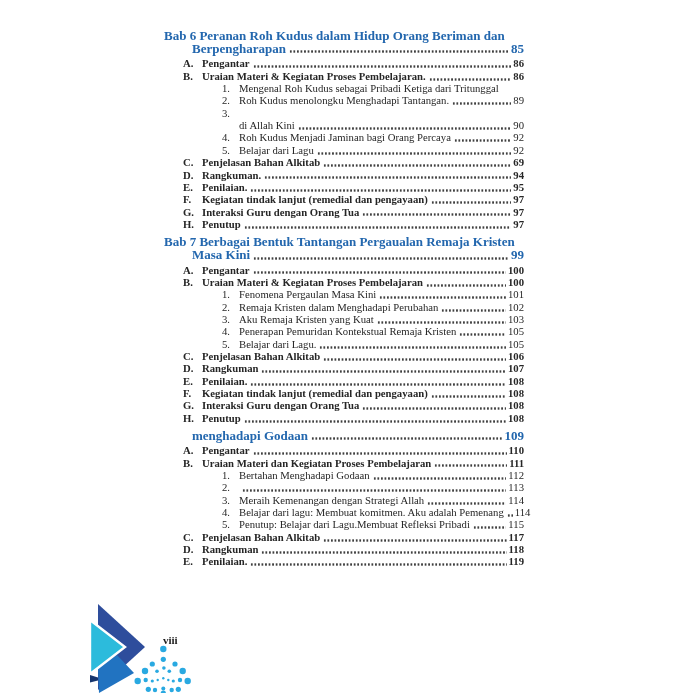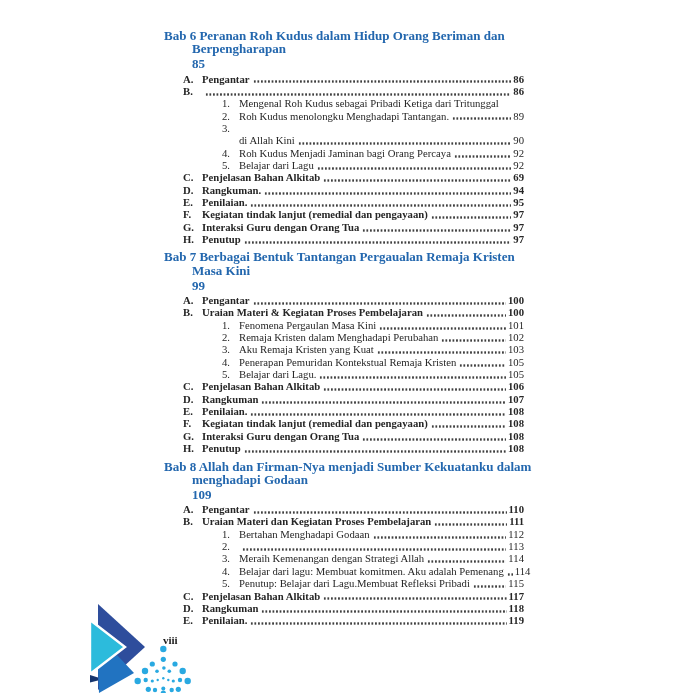--- a/index.html
+++ b/index.html
@@ -19,21 +19,21 @@
     font-size:13px;line-height:13.2px;margin-bottom:2px;
   }
   .row{display:flex;align-items:baseline;white-space:nowrap;}
   .row .lbl{flex:none;}
   .lv1{font-weight:bold;}
   .lv1{padding-left:19px;}
   .lv1 .lbl{width:19px;}
   .lv2{padding-left:58px;}
   .lv2 .lbl{width:17px;}
   .wrap2{padding-left:75px;}
-  .hang2{padding-left:28px;flex-direction:column;}
+  .hang2{padding-left:28px;}
   .txt{flex:none;}
   .leader{
     flex:1;min-width:6px;height:3px;margin:0 2px 1.5px 3px;align-self:flex-end;
     background-image:radial-gradient(circle,#3f3f3f 1.02px,rgba(0,0,0,0) 1.25px);
     background-size:3.55px 3px;background-repeat:repeat-x;background-position:left bottom;
   }
   .page{flex:none;}
   .chapter-heading .leader{margin-bottom:2px;}
   .chapter-heading .page{color:var(--chapter_blue,#2367ae);}
   
@@ -59,20 +59,21 @@
         </div>
       </div>
       <div class="row lv1">
         <span class="lbl">A.</span>
         <span class="txt">Pengantar </span>
         <span class="leader"></span>
         <span class="page">86</span>
       </div>
       <div class="row lv1">
         <span class="lbl">B.</span>
+        <span class="txt">Uraian Materi &amp; Kegiatan Proses Pembelajaran. </span>
         <span class="leader"></span>
         <span class="page">86</span>
       </div>
       <div class="row lv2">
         <span class="lbl">1.</span>
         <span class="txt">Mengenal Roh Kudus sebagai Pribadi Ketiga dari Tritunggal</span>
       </div>
       <div class="row lv2">
         <span class="lbl">2.</span>
         <span class="txt">Roh Kudus menolongku Menghadapi Tantangan.</span>
@@ -221,23 +222,20 @@
       </div>
       <div class="row lv1">
         <span class="lbl">H.</span>
         <span class="txt">Penutup </span>
         <span class="leader"></span>
         <span class="page">108</span>
       </div>
     </section>
     <section class="toc-section">
       <div class="chapter-heading">
-        <div class="row">
-          <span class="txt">Bab 8 Allah dan Firman-Nya menjadi Sumber Kekuatanku dalam</span>
-        </div>
         <div class="row hang2">
           <span class="txt">menghadapi Godaan </span>
           <span class="leader"></span>
           <span class="page">109</span>
         </div>
       </div>
       <div class="row lv1">
         <span class="lbl">A.</span>
         <span class="txt">Pengantar </span>
         <span class="leader"></span>

